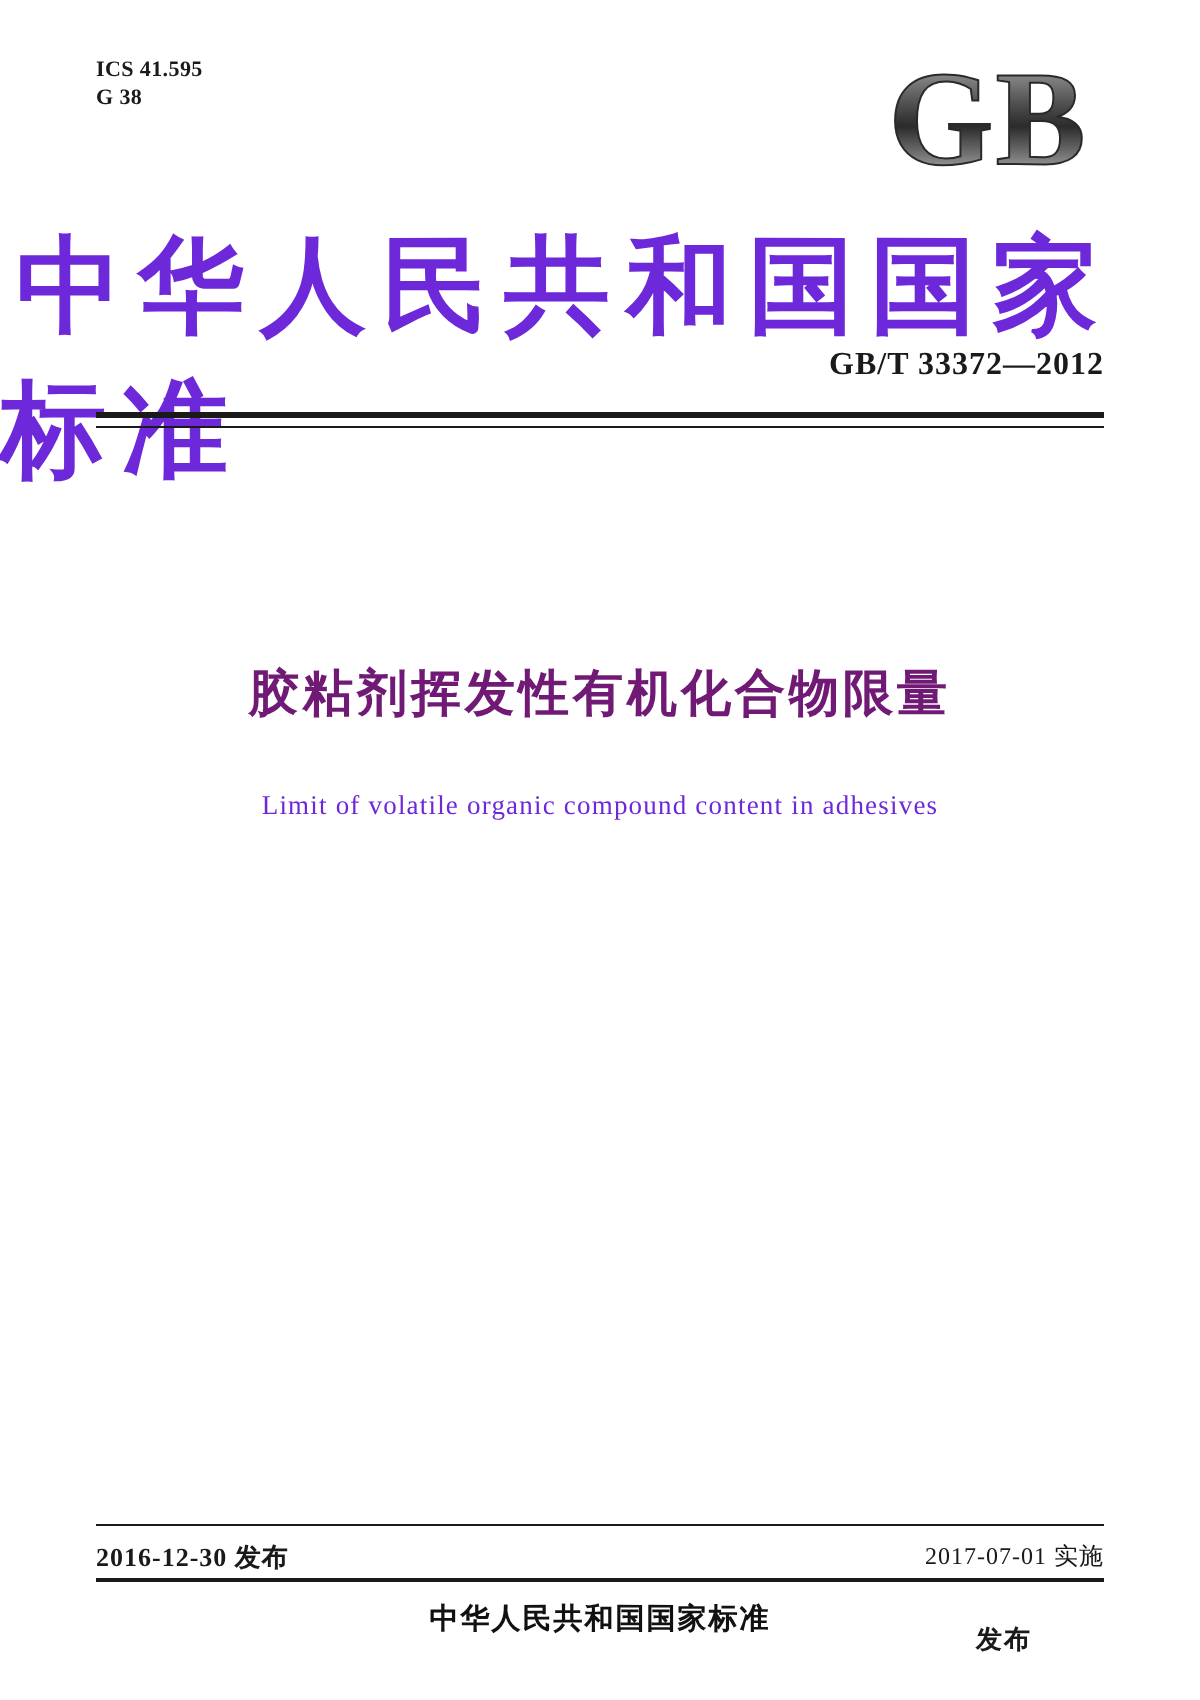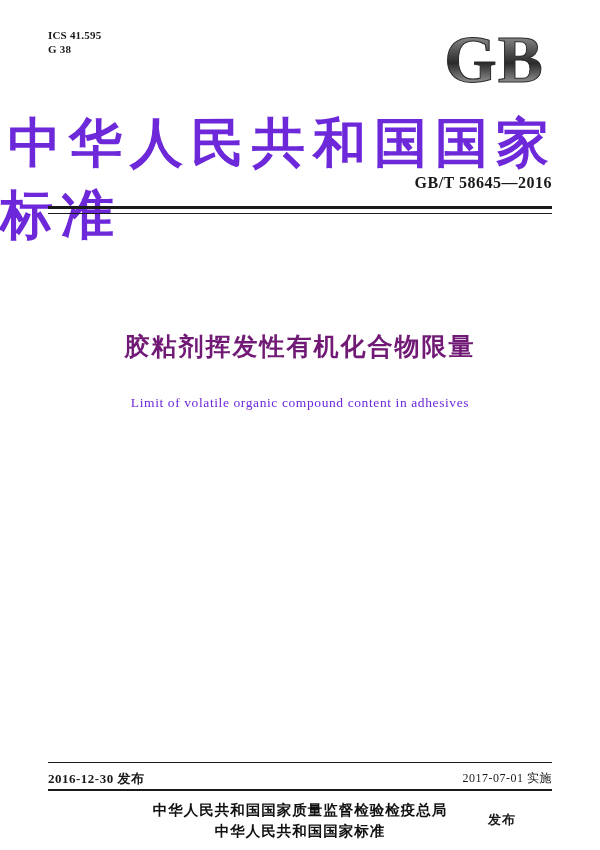--- a/index.html
+++ b/index.html
@@ -192,32 +192,31 @@
           <stop offset="72%" stop-color="#6d6d6d"></stop>
           <stop offset="100%" stop-color="#dcdcdc"></stop>
         </linearGradient>
       </defs>
       <text x="120" y="112" text-anchor="middle" font-family="Liberation Serif, serif" font-size="135" font-weight="bold" letter-spacing="2" fill="url(#gbgrad)" stroke="#2a2a2a" stroke-width="2">GB</text>
     </svg>
   </div>
 
   <div class="national-title">中华人民共和国国家标准</div>
 
-  <div class="std-number">GB/T 58645—2016</div>
+  <div class="std-number">GB/T 33372—2012</div>
 
   <div class="rule-top"></div>
   <div class="rule-thin"></div>
 
   <div class="doc-title-cn">胶粘剂挥发性有机化合物限量</div>
   <div class="doc-title-en">Limit of volatile organic compound content in adhesives</div>
 
   <div class="rule-bottom"></div>
   <div class="date-issue">2016-12-30 发布</div>
   <div class="date-impl">2017-07-01 实施</div>
   <div class="rule-bottom2"></div>
 
   <div class="publisher">
-    <span class="line">中华人民共和国国家质量监督检验检疫总局</span>
     <span class="line">中华人民共和国国家标准</span>
   </div>
   <div class="publisher-suffix">发布</div>
 
 </div>
 
 </body></html>

